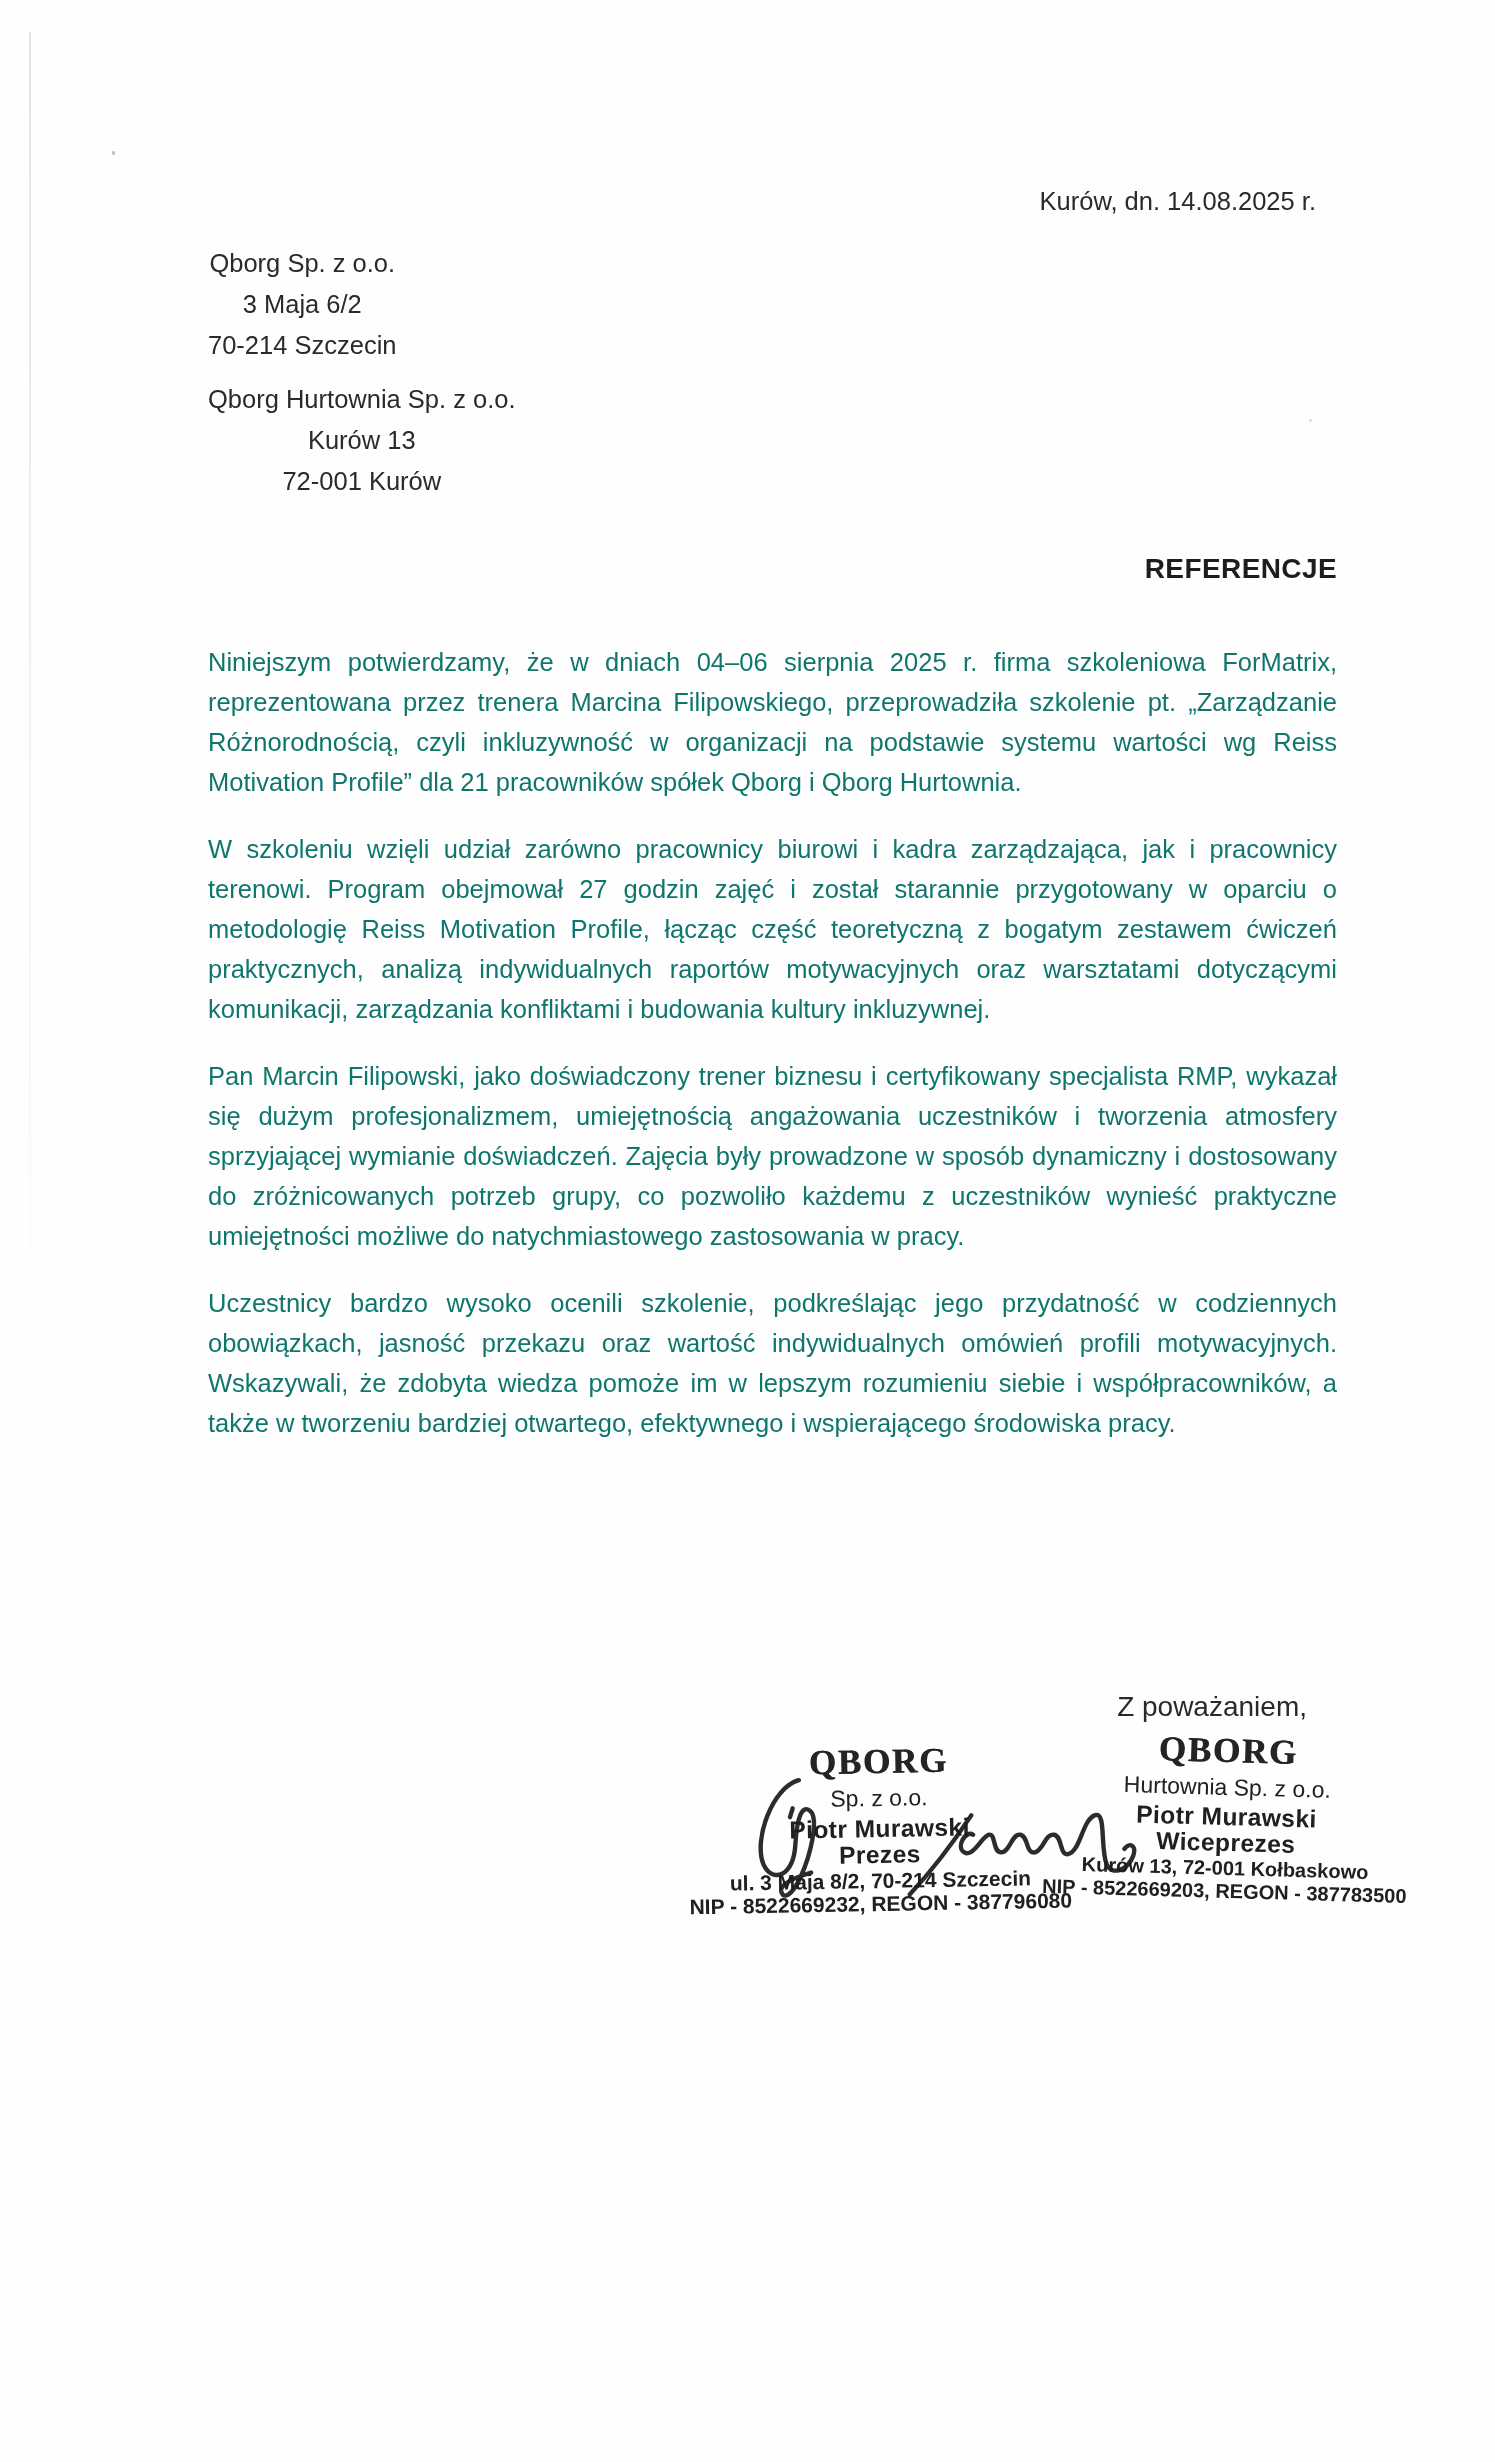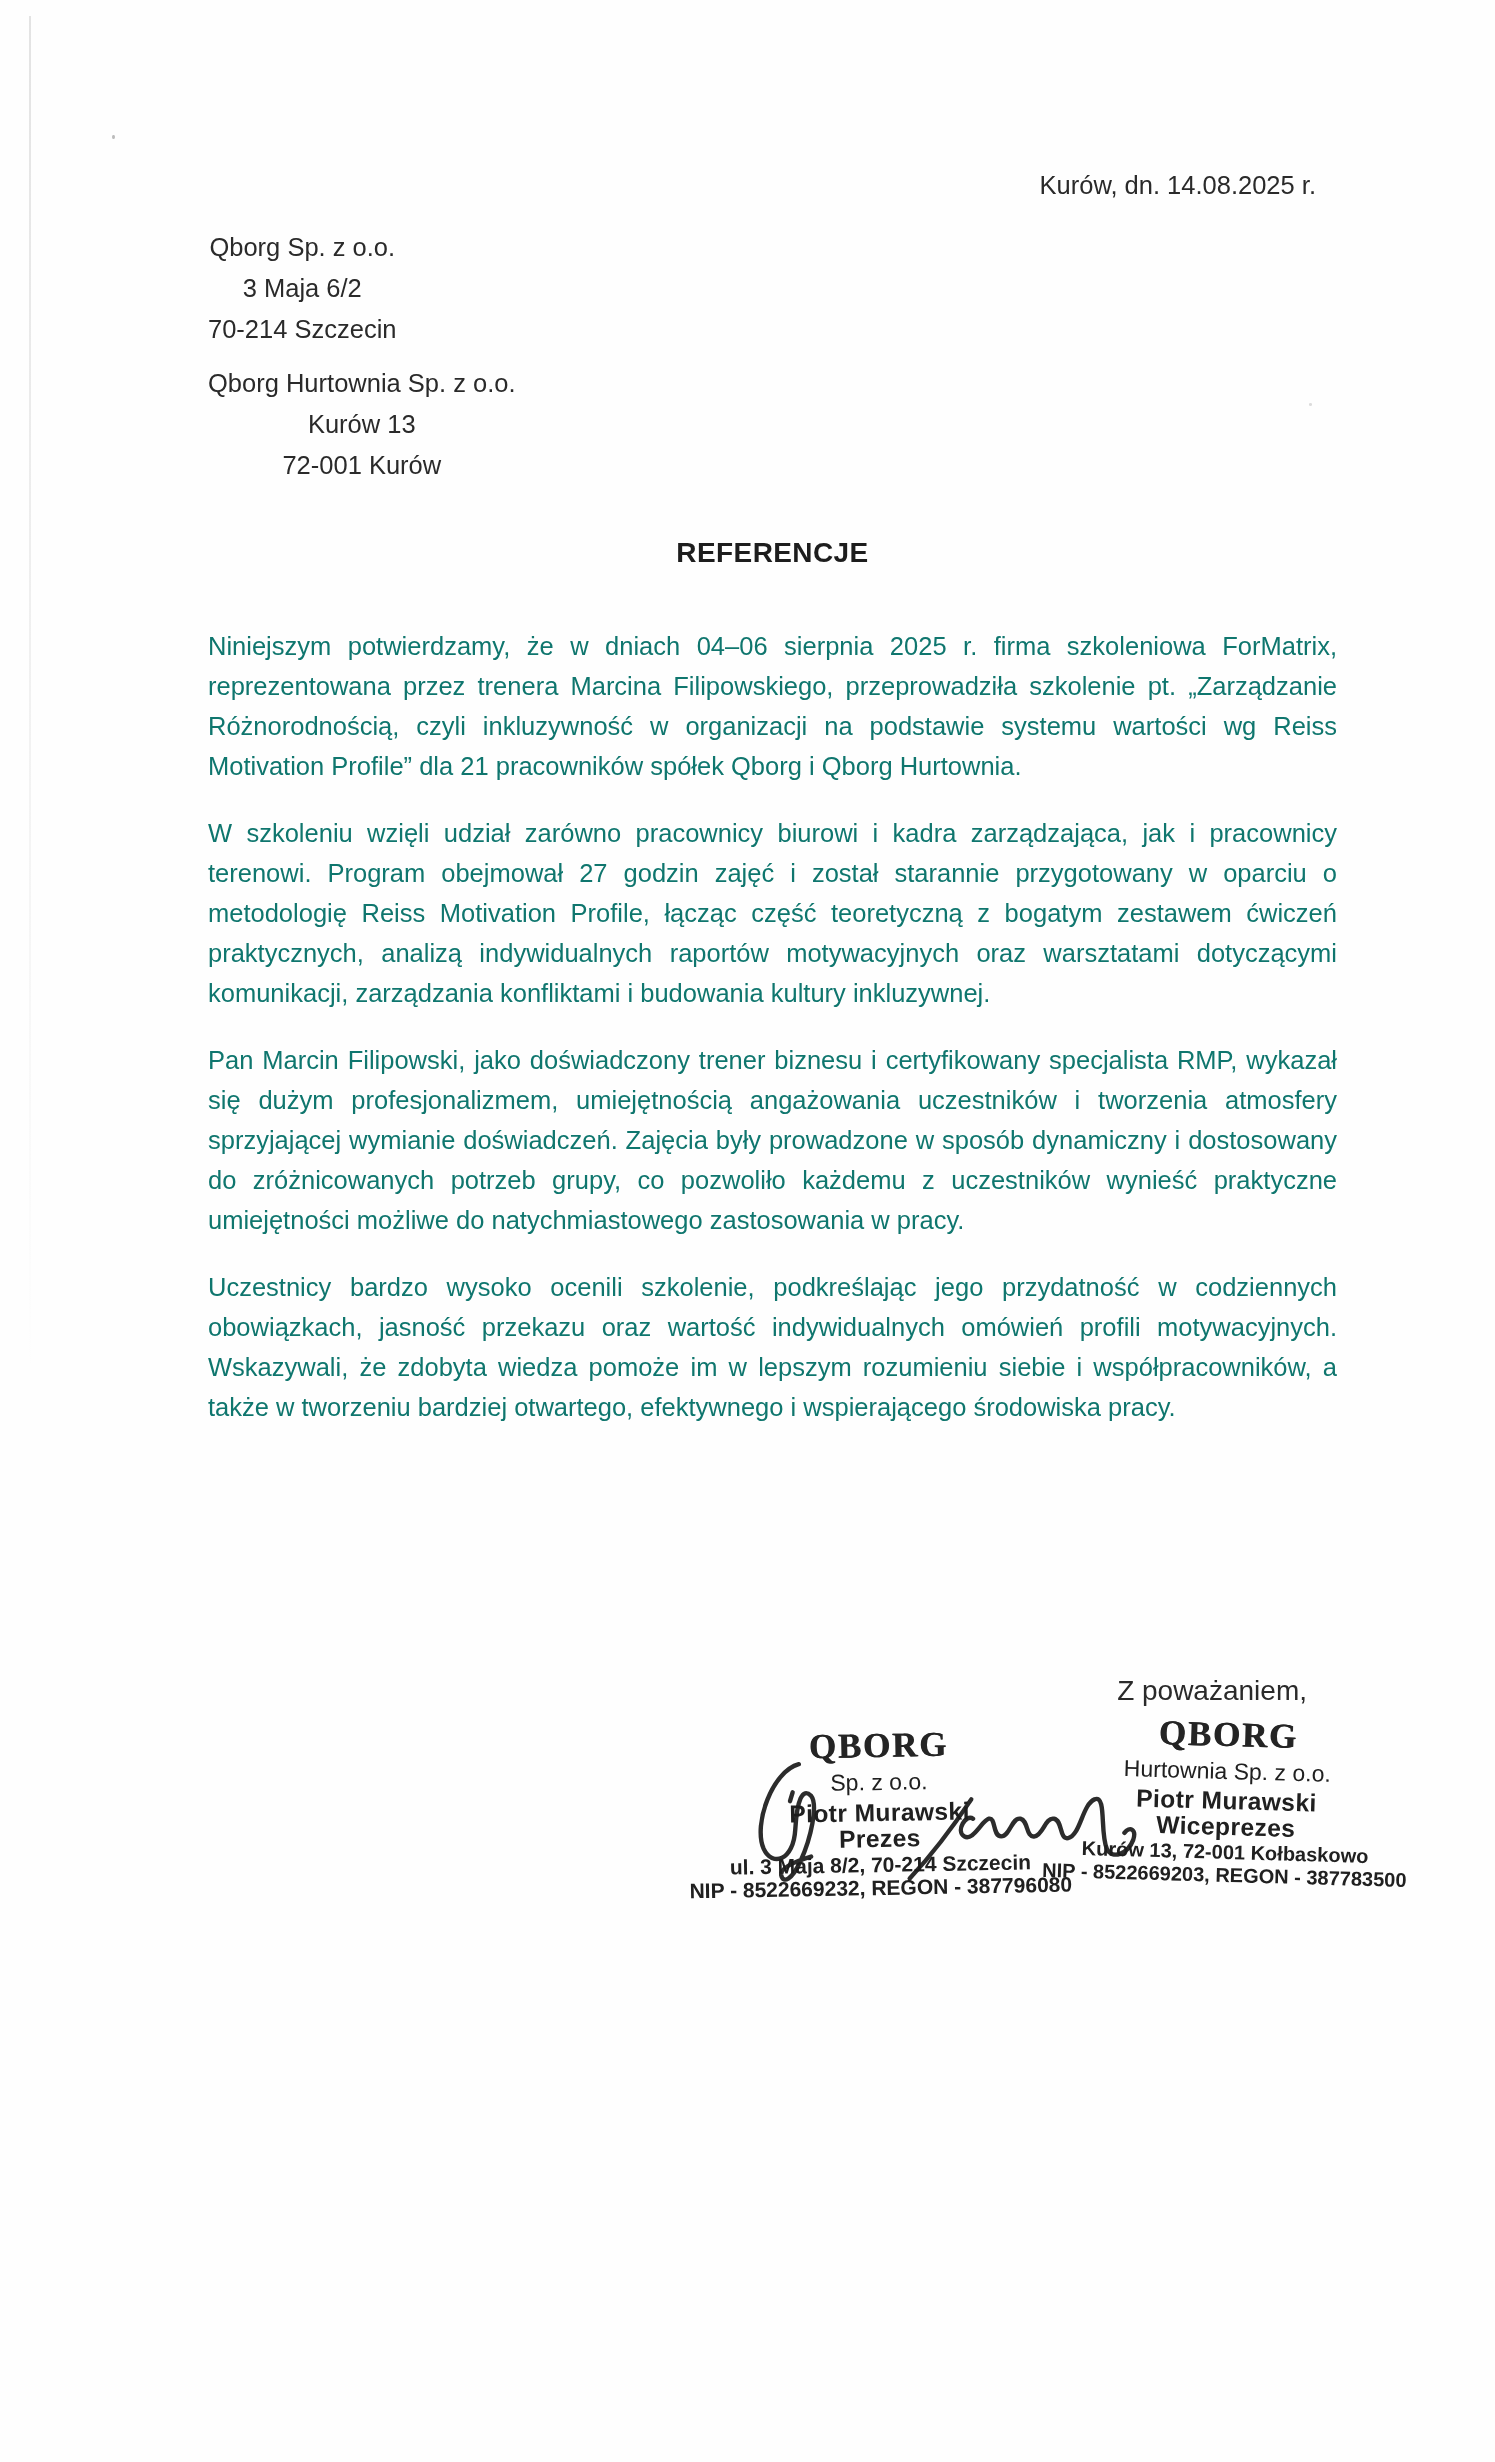--- a/index.html
+++ b/index.html
@@ -2,21 +2,21 @@
 <html lang="pl" style="font-size:14px"><head>
 <meta charset="utf-8">
 <style>
   html,body{margin:0;padding:0;}
   body{
     width:1495px;height:2462px;position:relative;overflow:hidden;
     background:#fefefe;
     font-family:"Liberation Sans", sans-serif;
     color:#2a2a2a;
   }
-  .page{position:absolute;inset:0;}
+  .page{position:absolute;inset:0;margin-top:16px;}
 
   
   .scan-edge{
     position:absolute;left:29px;top:16px;width:1.8px;height:1359px;
     background:linear-gradient(to bottom,
       rgba(120,120,120,.20), rgba(140,140,140,.10) 55%, rgba(150,150,150,0) 100%);
   }
   .speck{position:absolute;background:rgba(90,90,90,.4);border-radius:50%;}
   .speck1{left:112px;top:135px;width:2.6px;height:4.4px;}
   .speck2{left:1309px;top:403px;width:2.6px;height:2.6px;background:rgba(120,120,120,.25);}
@@ -25,21 +25,21 @@
     position:absolute;top:165px;right:179px;
     font-size:25.5px;line-height:40px;white-space:nowrap;
   }
 
   .addr{position:absolute;left:208px;font-size:25.5px;line-height:41px;text-align:center;}
   .addr1{top:227px;}
   .addr2{top:363px;}
 
   .title{
     position:absolute;top:533px;left:208px;width:1129px;margin:0;
-    text-align:center;font-size:28px;font-weight:bold;line-height:40px;
+    text-align:right;font-size:28px;font-weight:bold;line-height:40px;
     color:#1d1d1d;letter-spacing:0.4px;
   }
 
   .bodytext{
     position:absolute;top:626px;left:208px;width:1129px;
     font-size:25.5px;line-height:40px;text-align:justify;color:#0f766e;
   }
   .bodytext p{margin:0 0 27px 0;}
 
   .closing{

